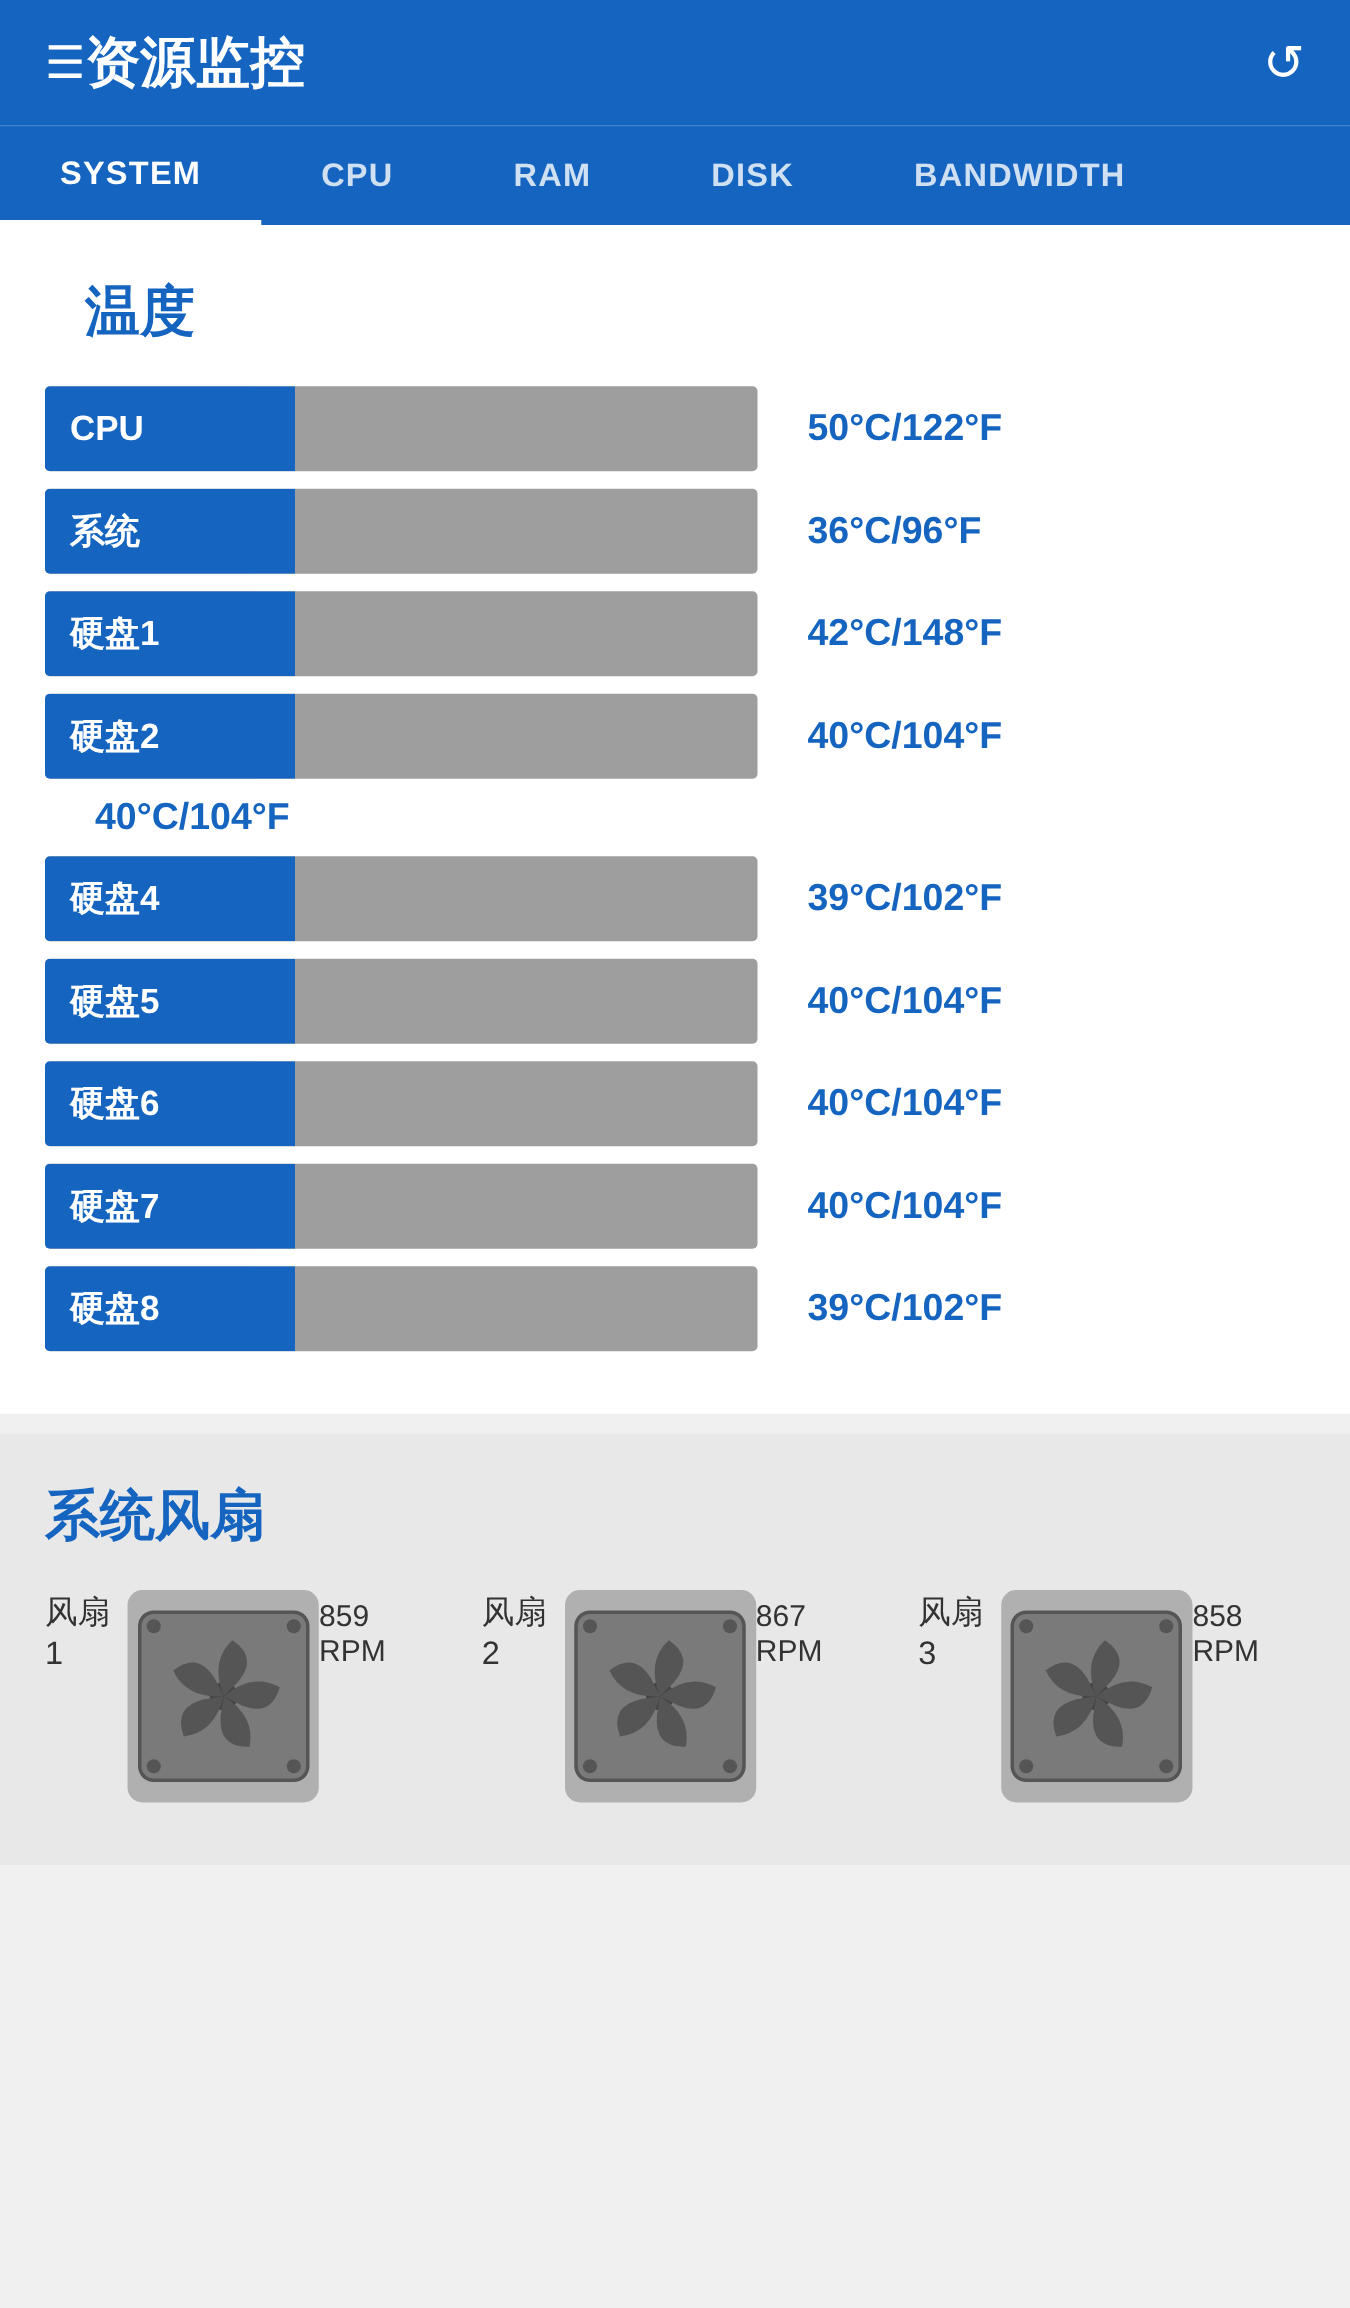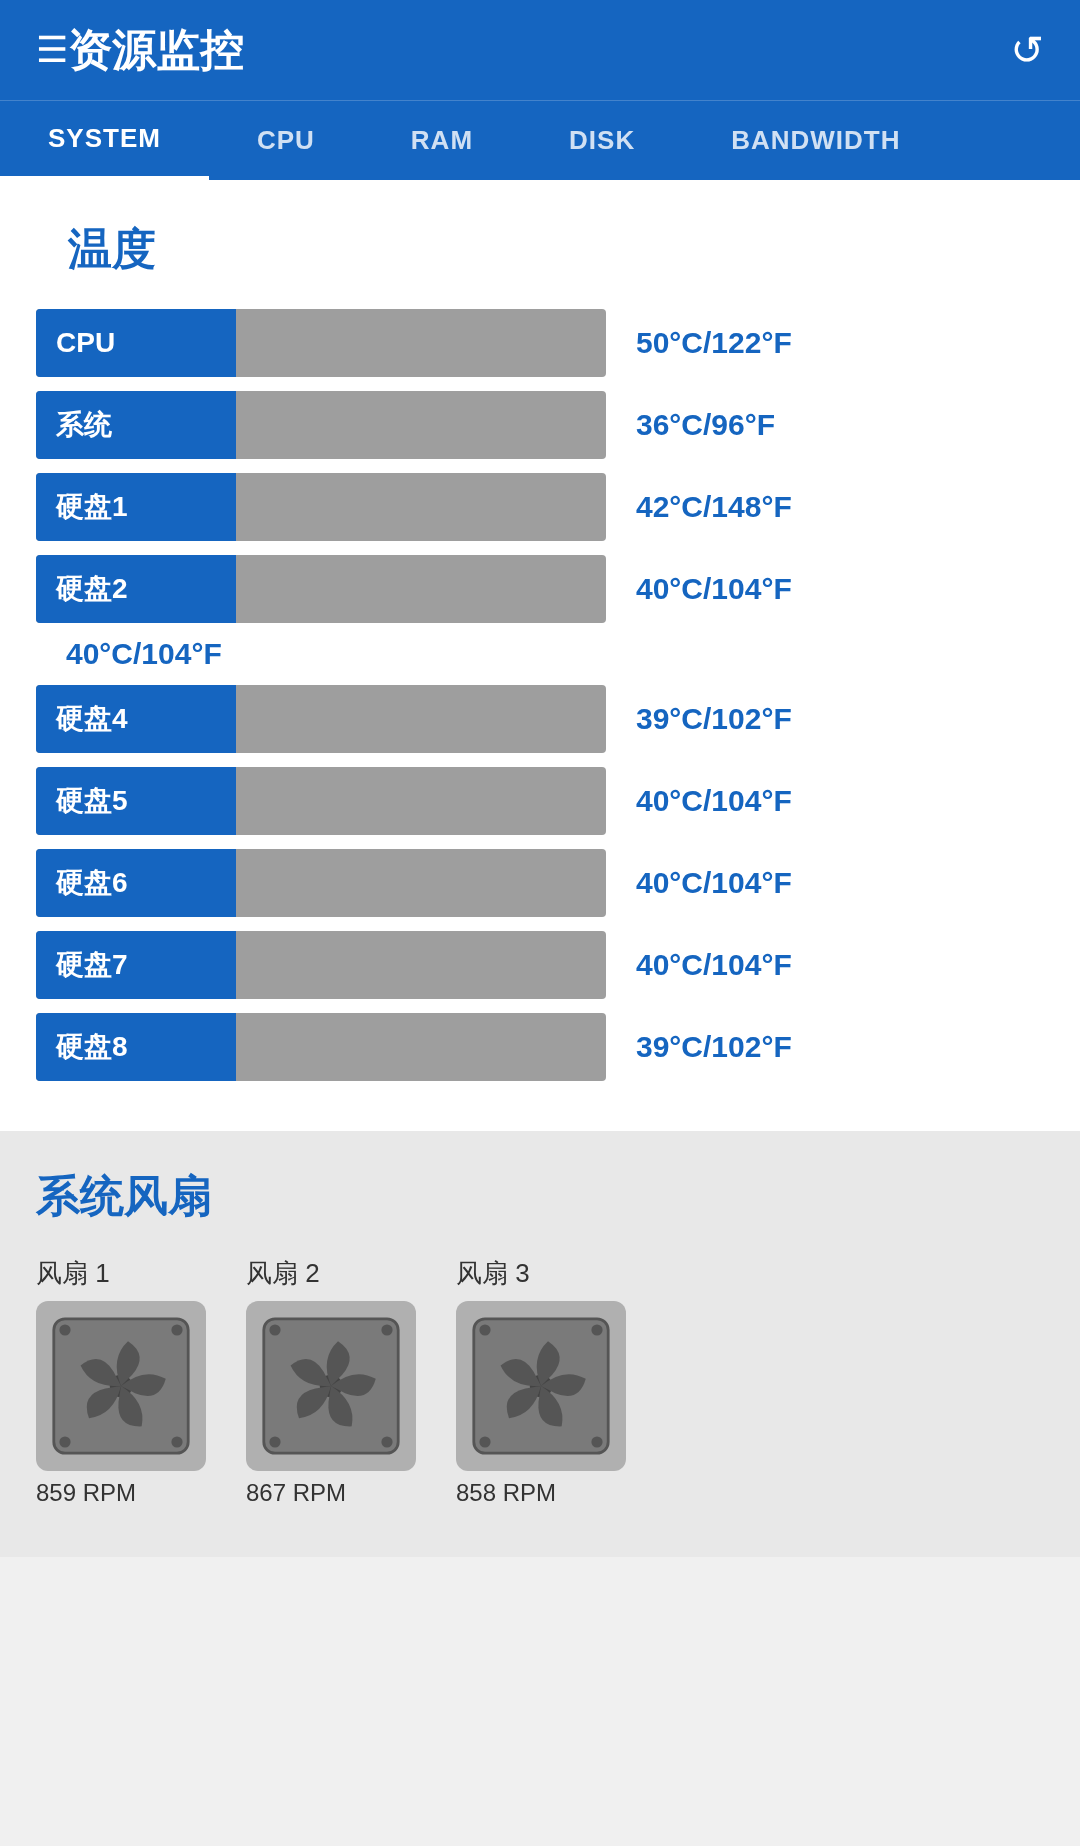--- a/index.html
+++ b/index.html
@@ -100,43 +100,43 @@
       display: flex;
       align-items: center;
       padding: 0 20px;
       white-space: nowrap;
       min-width: 200px;
     }
     .temp-value {
       color: #1565c0;
       font-size: 30px;
       font-weight: bold;
-      margin-left: 30px;
+      margin-left: 40px;
       white-space: nowrap;
     }
 
     
     .fan-section {
       background: #e8e8e8;
       padding: 36px 36px 50px;
-      margin-top: 0;
+      margin-top: 16px;
     }
     .fan-section-title {
       color: #1565c0;
       font-size: 44px;
       font-weight: bold;
       margin-bottom: 30px;
     }
     .fans-row {
       display: flex;
       gap: 40px;
     }
     .fan-item {
       display: flex;
-      flex-direction: column;
+      flex-direction: row;
       align-items: flex-start;
     }
     .fan-label {
       color: #333;
       font-size: 26px;
       margin-bottom: 10px;
     }
     .fan-icon-wrap {
       width: 170px;
       height: 170px;

